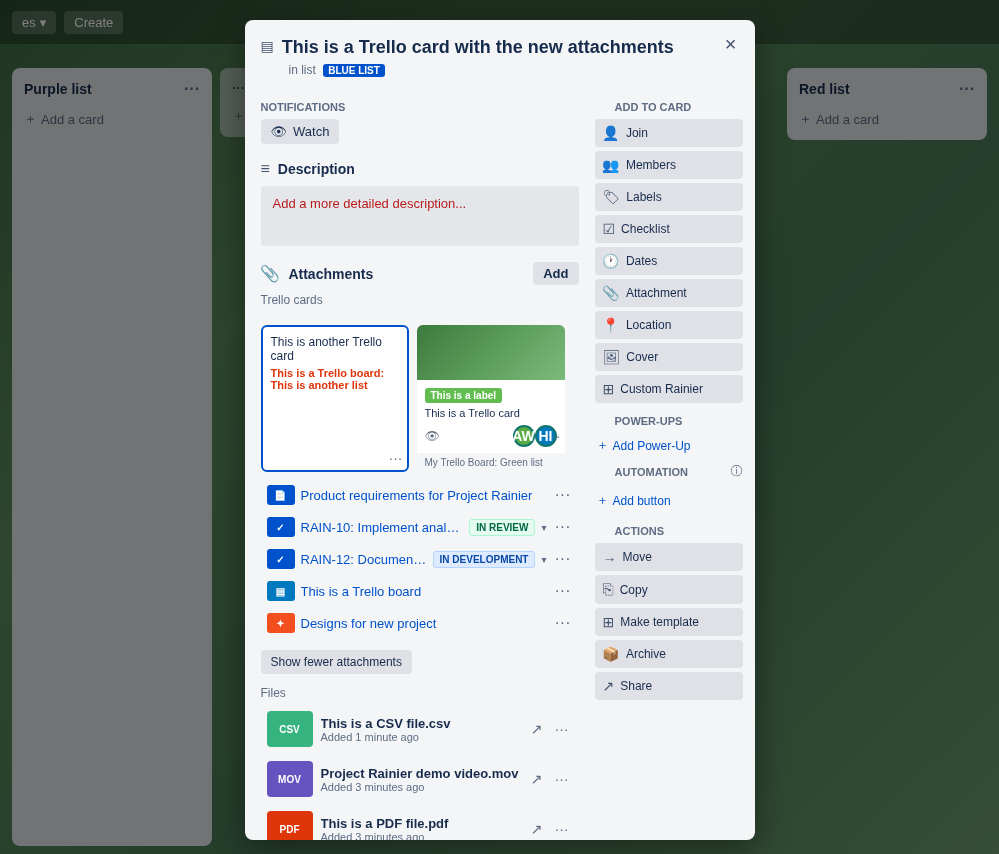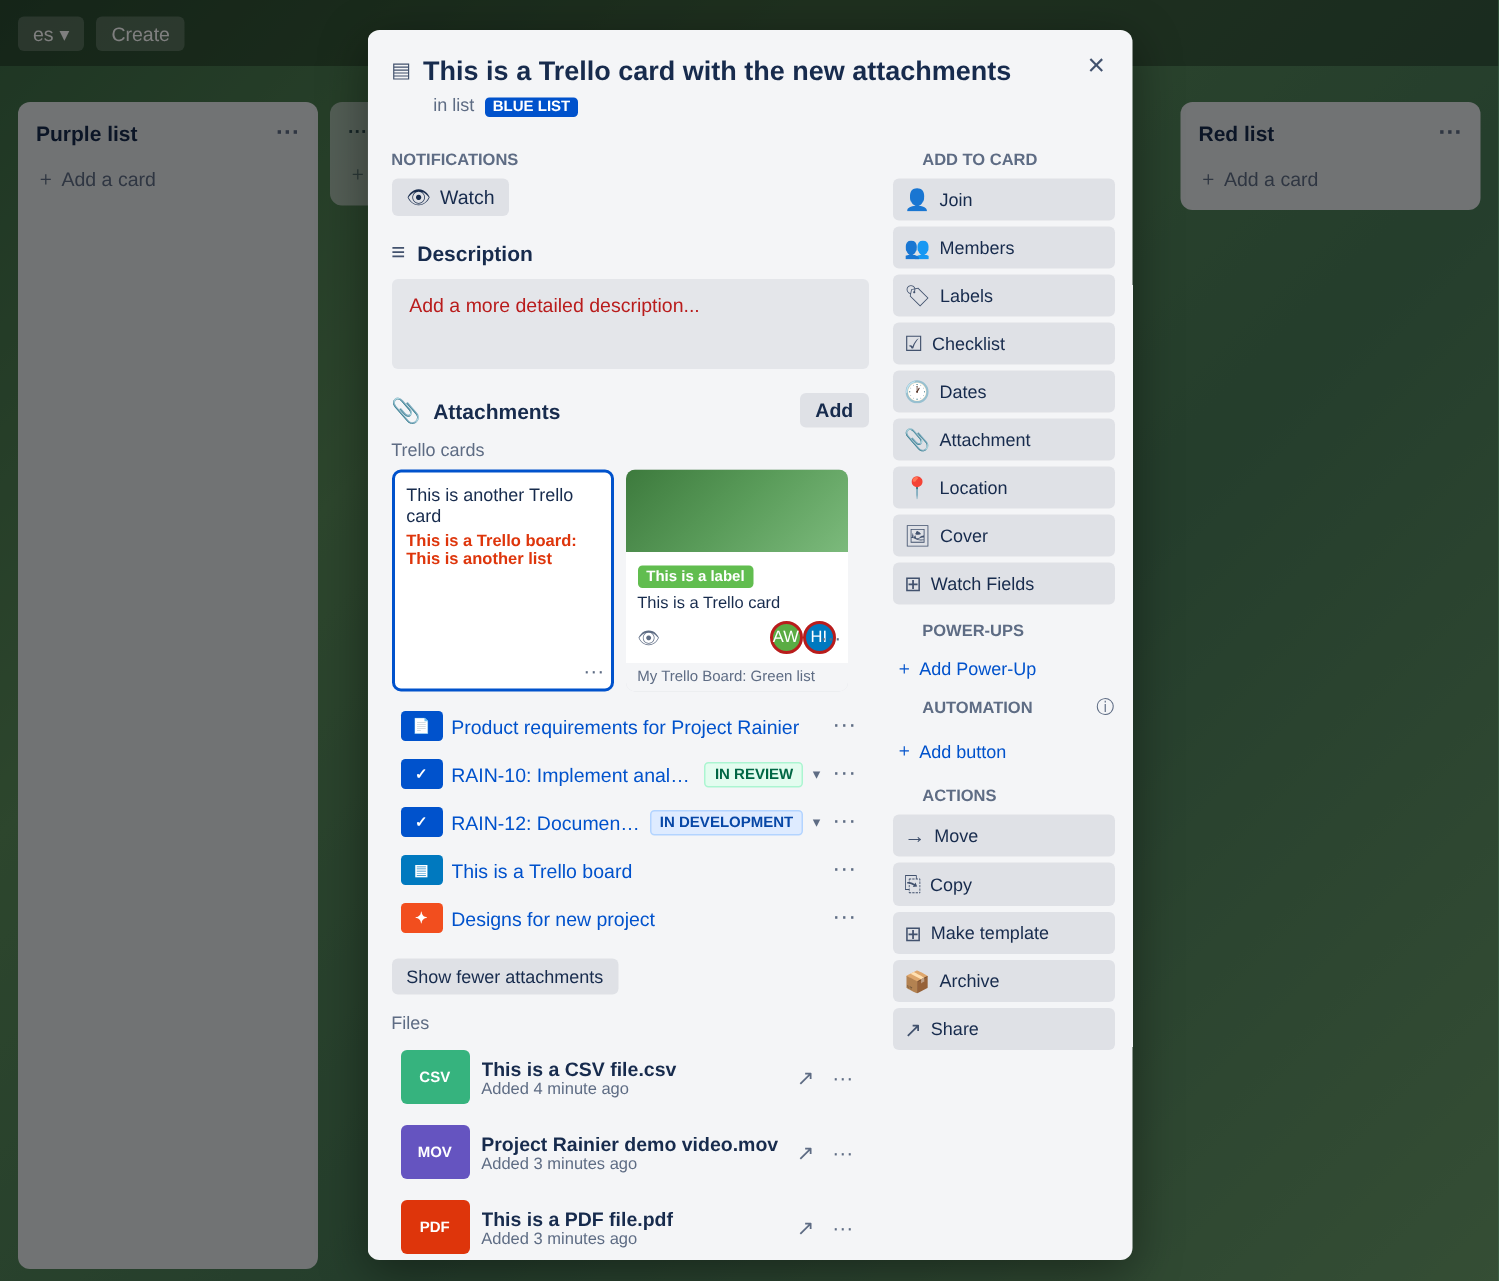--- a/index.html
+++ b/index.html
@@ -266,21 +266,21 @@
       border-radius: 4px;
       font-size: 13px;
       font-weight: 600;
       color: #172b4d;
       cursor: pointer;
     }
 
     .trello-cards-label {
       font-size: 12px;
       color: #5e6c84;
-      margin-bottom: 6px;
+      margin-bottom: 18px;
       font-weight: 500;
     }
 
     .trello-cards-row {
       display: flex;
       gap: 8px;
       margin-bottom: 8px;
       position: relative;
     }
 
@@ -367,27 +367,27 @@
 
     .avatar-row {
       display: flex;
       gap: -2px;
     }
 
     .avatar {
       width: 22px;
       height: 22px;
       border-radius: 50%;
-      font-size: 11px;
-      font-weight: 400;
+      font-size: 14px;
+      font-weight: 700;
       color: white;
       display: flex;
       align-items: center;
       justify-content: center;
-      border: 2px solid #b91c1c;
+      border: 2px solid #0f766e;
     }
     .avatar-aw { background: #5aac44; }
     .avatar-hi { background: #0079bf; }
 
     .card-preview-board-label {
       font-size: 10px;
       color: #5e6c84;
       padding: 4px 8px;
       background: #f4f5f7;
     }
@@ -788,21 +788,21 @@
           <button class="show-fewer-btn">Show fewer attachments</button>
 
           
           <div class="files-section">
             <div class="files-label">Files</div>
 
             <div class="file-item">
               <div class="file-thumb file-thumb-csv">CSV</div>
               <div class="file-info">
                 <div class="file-name">This is a CSV file.csv</div>
-                <div class="file-time">Added 4 minute ago</div>
+                <div class="file-time">Added 1 minute ago</div>
               </div>
               <div class="file-actions">
                 <button class="file-action-btn">↗</button>
                 <button class="file-action-btn">···</button>
               </div>
             </div>
 
             <div class="file-item">
               <div class="file-thumb file-thumb-mov">MOV</div>
               <div class="file-info">
@@ -875,21 +875,21 @@
           <span>Location</span>
         </button>
 
         <button class="sidebar-btn">
           <span class="sidebar-icon">🖼</span>
           <span>Cover</span>
         </button>
 
         <button class="sidebar-btn">
           <span class="sidebar-icon">⊞</span>
-          <span>Watch Fields</span>
+          <span>Custom Rainier</span>
         </button>
 
         <div class="sidebar-section-title">Power-Ups</div>
         <button class="add-power-up-btn">
           <span>＋</span>
           <span>Add Power-Up</span>
         </button>
 
         <div class="automation-header">
           <span class="sidebar-section-title" style="margin-top:8px;">Automation</span>

